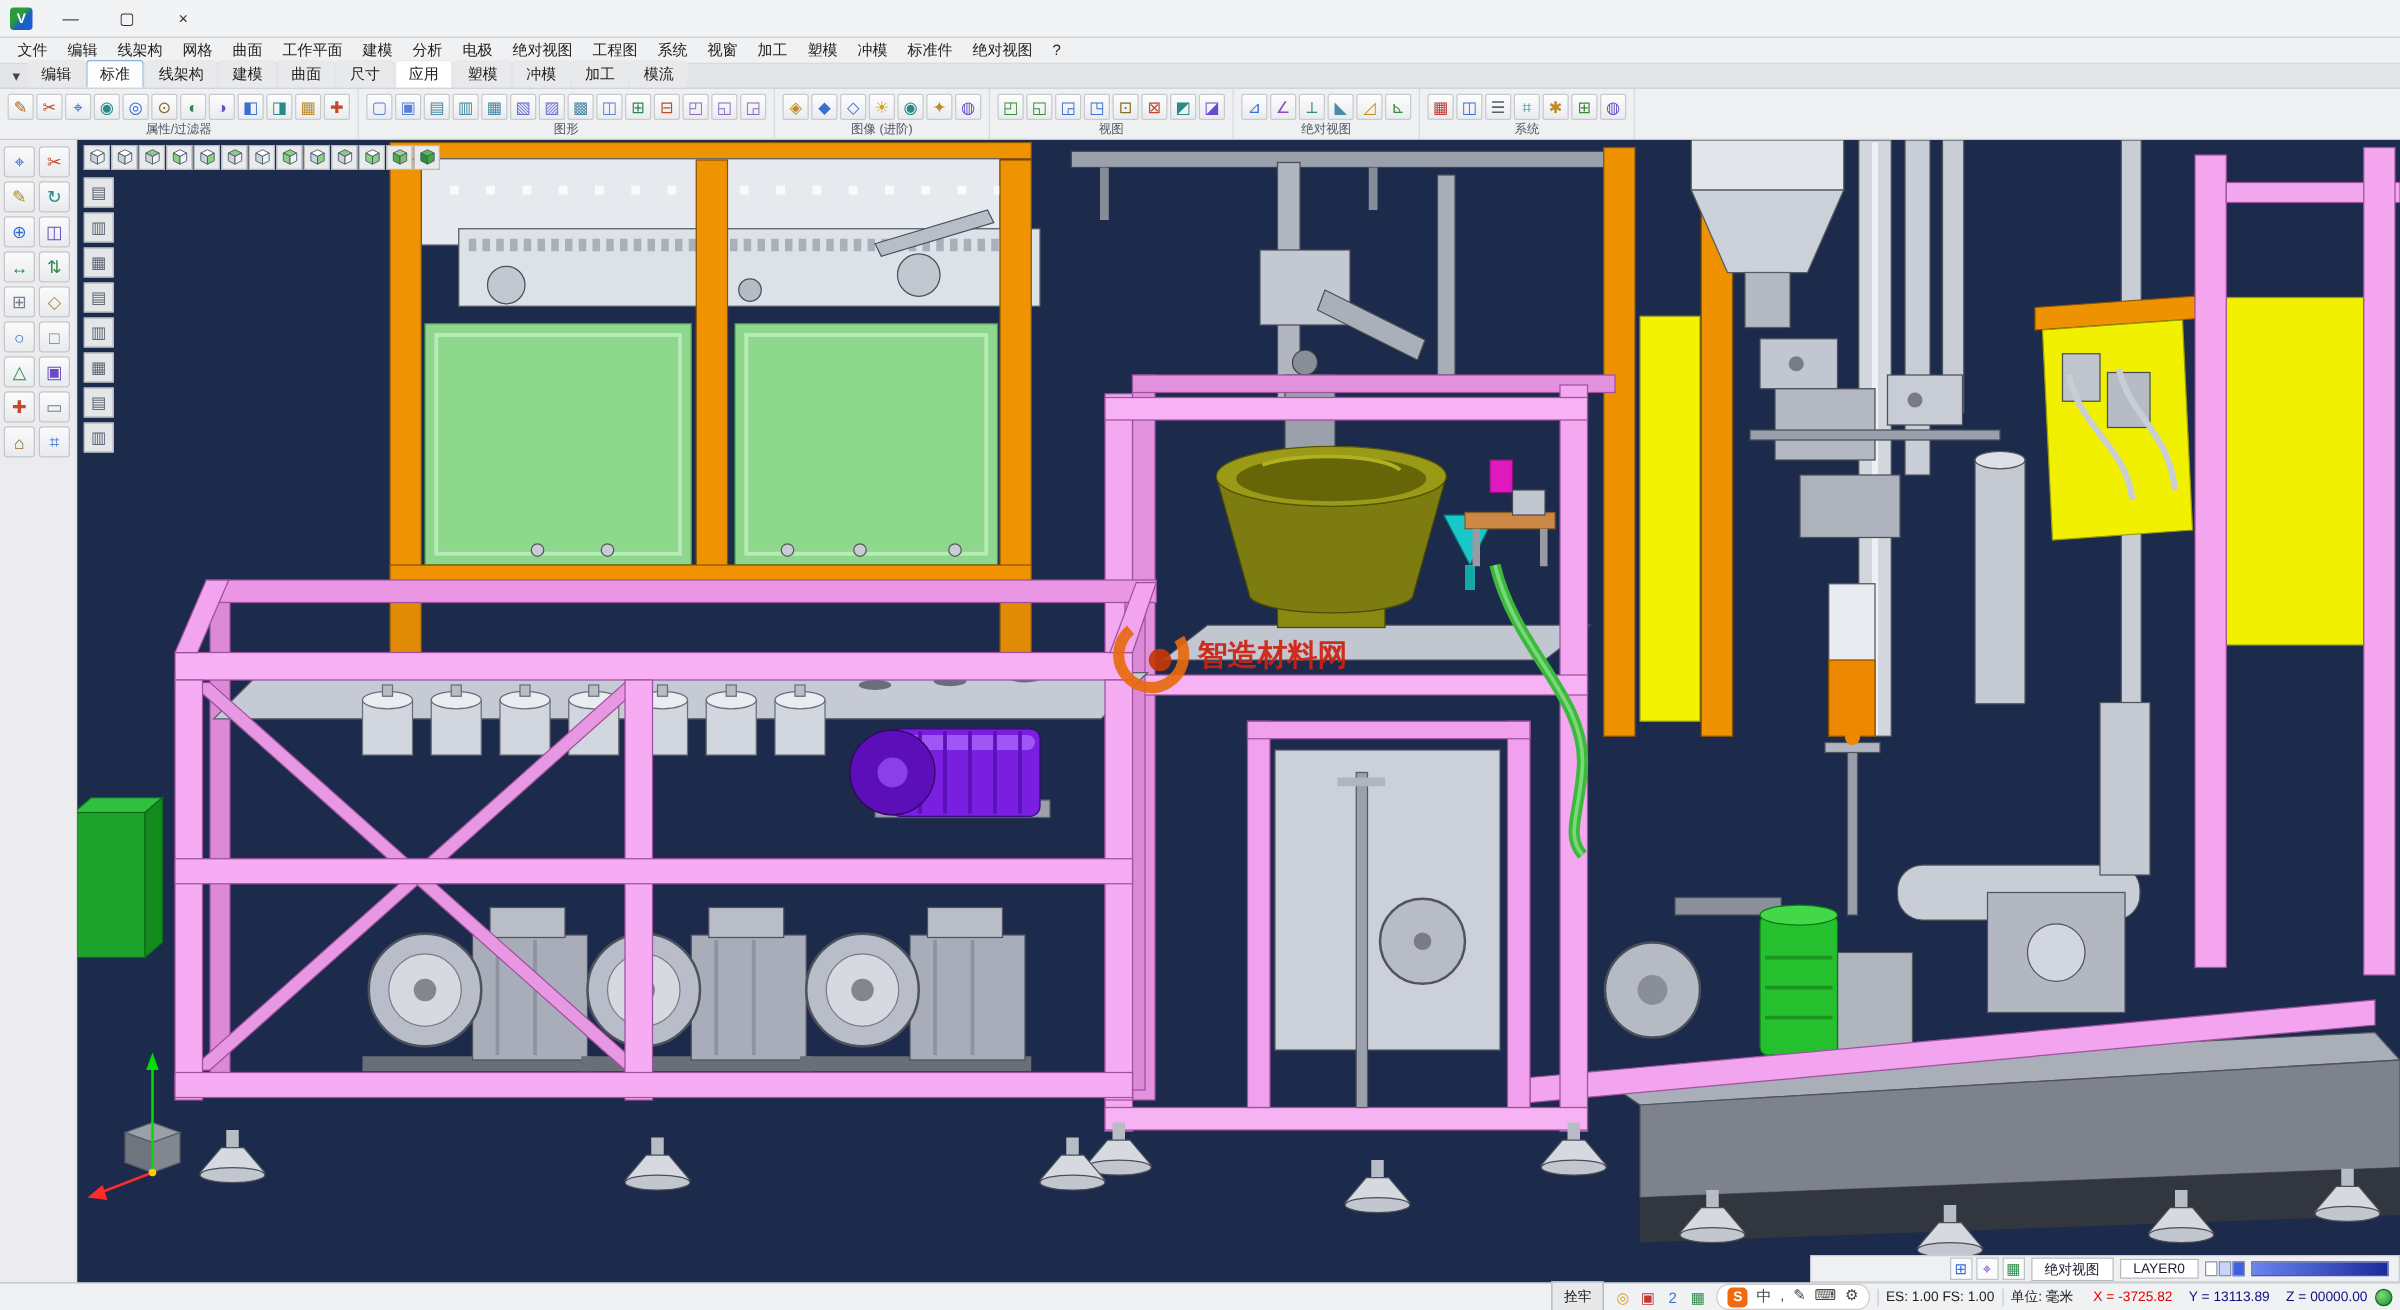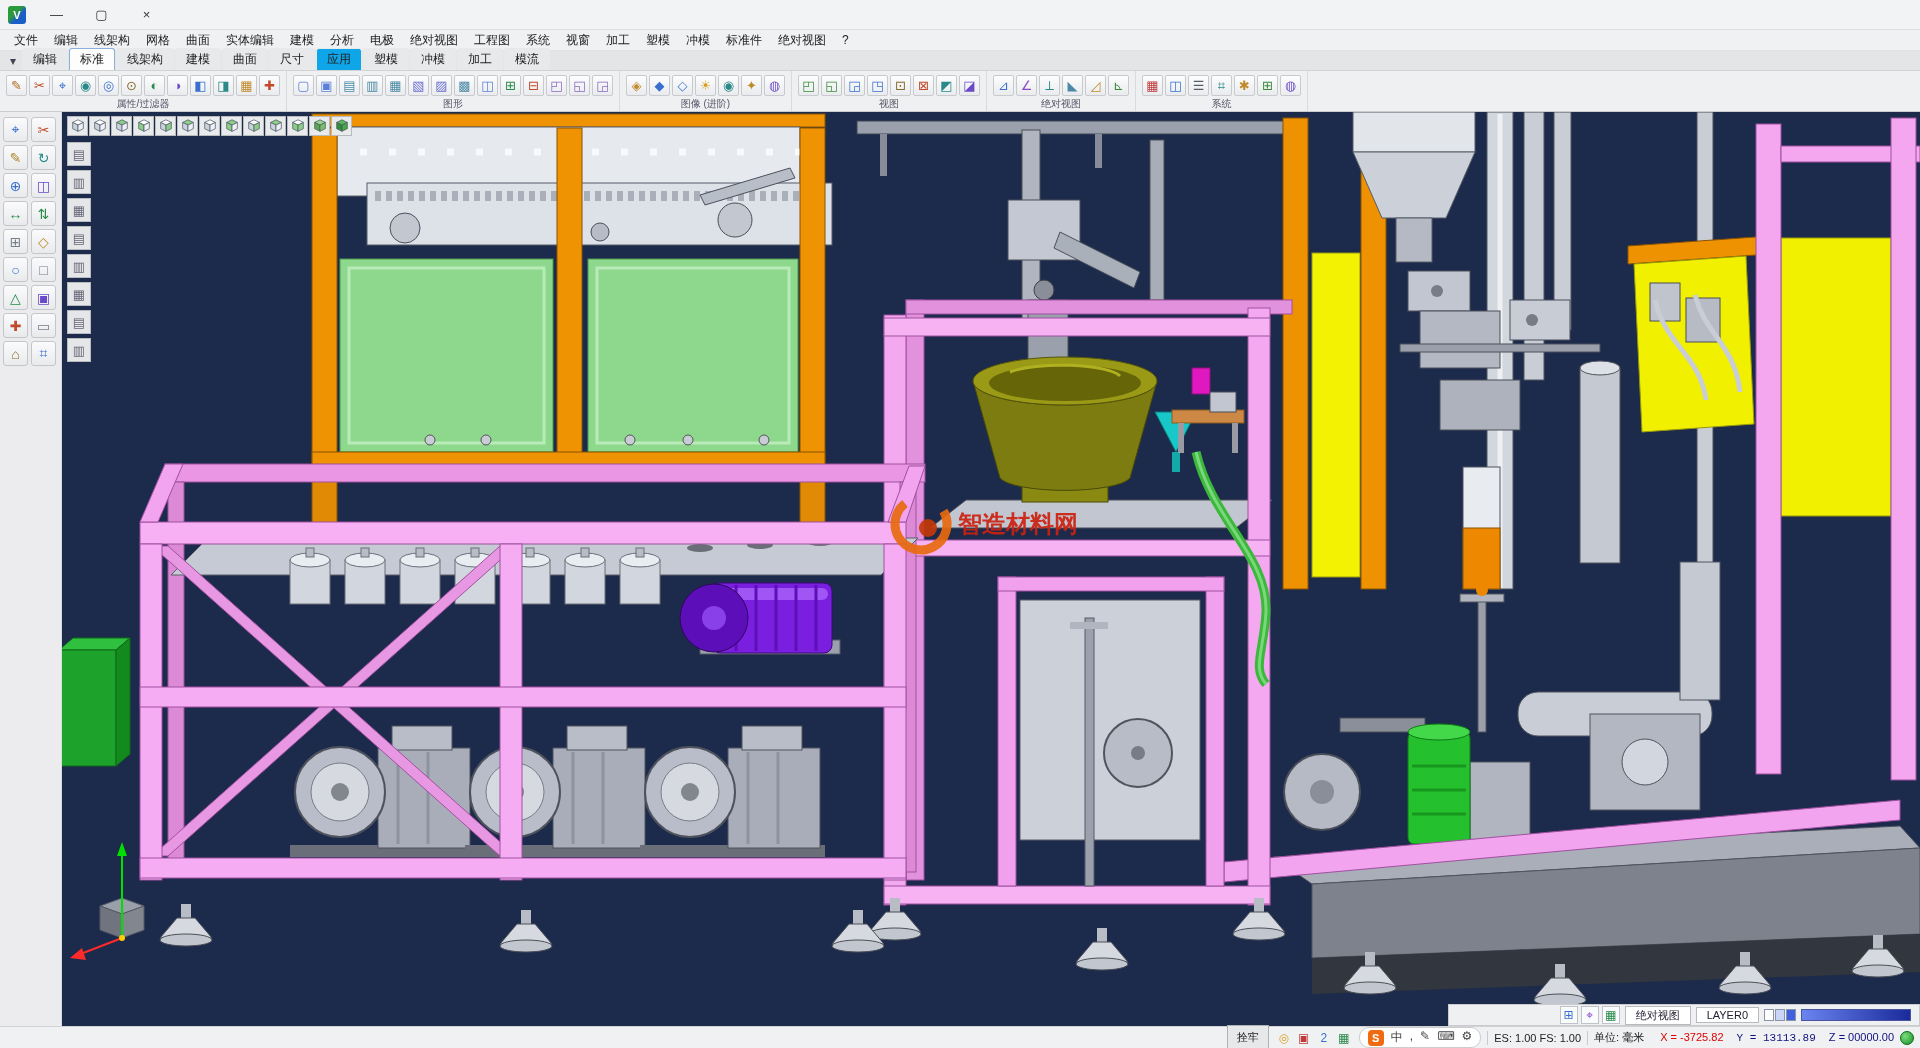--- a/index.html
+++ b/index.html
@@ -99,21 +99,21 @@
     <span class="menu-item">文件</span>
 
     <span class="menu-item">编辑</span>
 
     <span class="menu-item">线架构</span>
 
     <span class="menu-item">网格</span>
 
     <span class="menu-item">曲面</span>
 
-    <span class="menu-item">实体编辑</span>
+    <span class="menu-item">工作平面</span>
 
     <span class="menu-item">建模</span>
 
     <span class="menu-item">分析</span>
 
     <span class="menu-item">电极</span>
 
     <span class="menu-item">绝对视图</span>
 
     <span class="menu-item">工程图</span>
@@ -144,21 +144,21 @@
       <span class="tab" style="background: rgb(253, 253, 253); border-color: rgb(138, 176, 221);">标准</span>
 
       <span class="tab" style="background: rgb(232, 233, 235); border-color: rgb(232, 233, 235);">线架构</span>
 
       <span class="tab" style="background: rgb(232, 233, 235); border-color: rgb(232, 233, 235);">建模</span>
 
       <span class="tab" style="background: rgb(232, 233, 235); border-color: rgb(232, 233, 235);">曲面</span>
 
       <span class="tab" style="background: rgb(232, 233, 235); border-color: rgb(232, 233, 235);">尺寸</span>
 
-      <span class="tab" style="background: #0ea5e9; border-color: rgb(232, 233, 235);">应用</span>
+      <span class="tab" style="background: #ffffff; border-color: rgb(232, 233, 235);">应用</span>
 
       <span class="tab" style="background: rgb(232, 233, 235); border-color: rgb(232, 233, 235);">塑模</span>
 
       <span class="tab" style="background: rgb(232, 233, 235); border-color: rgb(232, 233, 235);">冲模</span>
 
       <span class="tab" style="background: rgb(232, 233, 235); border-color: rgb(232, 233, 235);">加工</span>
 
       <span class="tab" style="background: rgb(232, 233, 235); border-color: rgb(232, 233, 235);">模流</span>
     </span>
 </div>
@@ -841,17 +841,17 @@
 
         <span class="ime-btn">⚙</span>
       </span>
   </div>
   <span class="sb-sep"></span>
   <span>ES: 1.00  FS: 1.00</span>
   <span class="sb-sep"></span>
   <span>单位: 毫米</span>
   <span class="coords">
     <span style="color: rgb(224, 0, 0);">X = -3725.82</span>
-    <span style="color: rgb(16, 16, 128); font-family: Liberation Mono, monospace;">Y = 13113.89</span>
+    <span style="color: rgb(16, 16, 128);">Y = 13113.89</span>
     <span style="color: rgb(16, 16, 128);">Z = 00000.00</span>
   </span>
   <span class="globe"></span>
 </div>
 
 </body></html>

